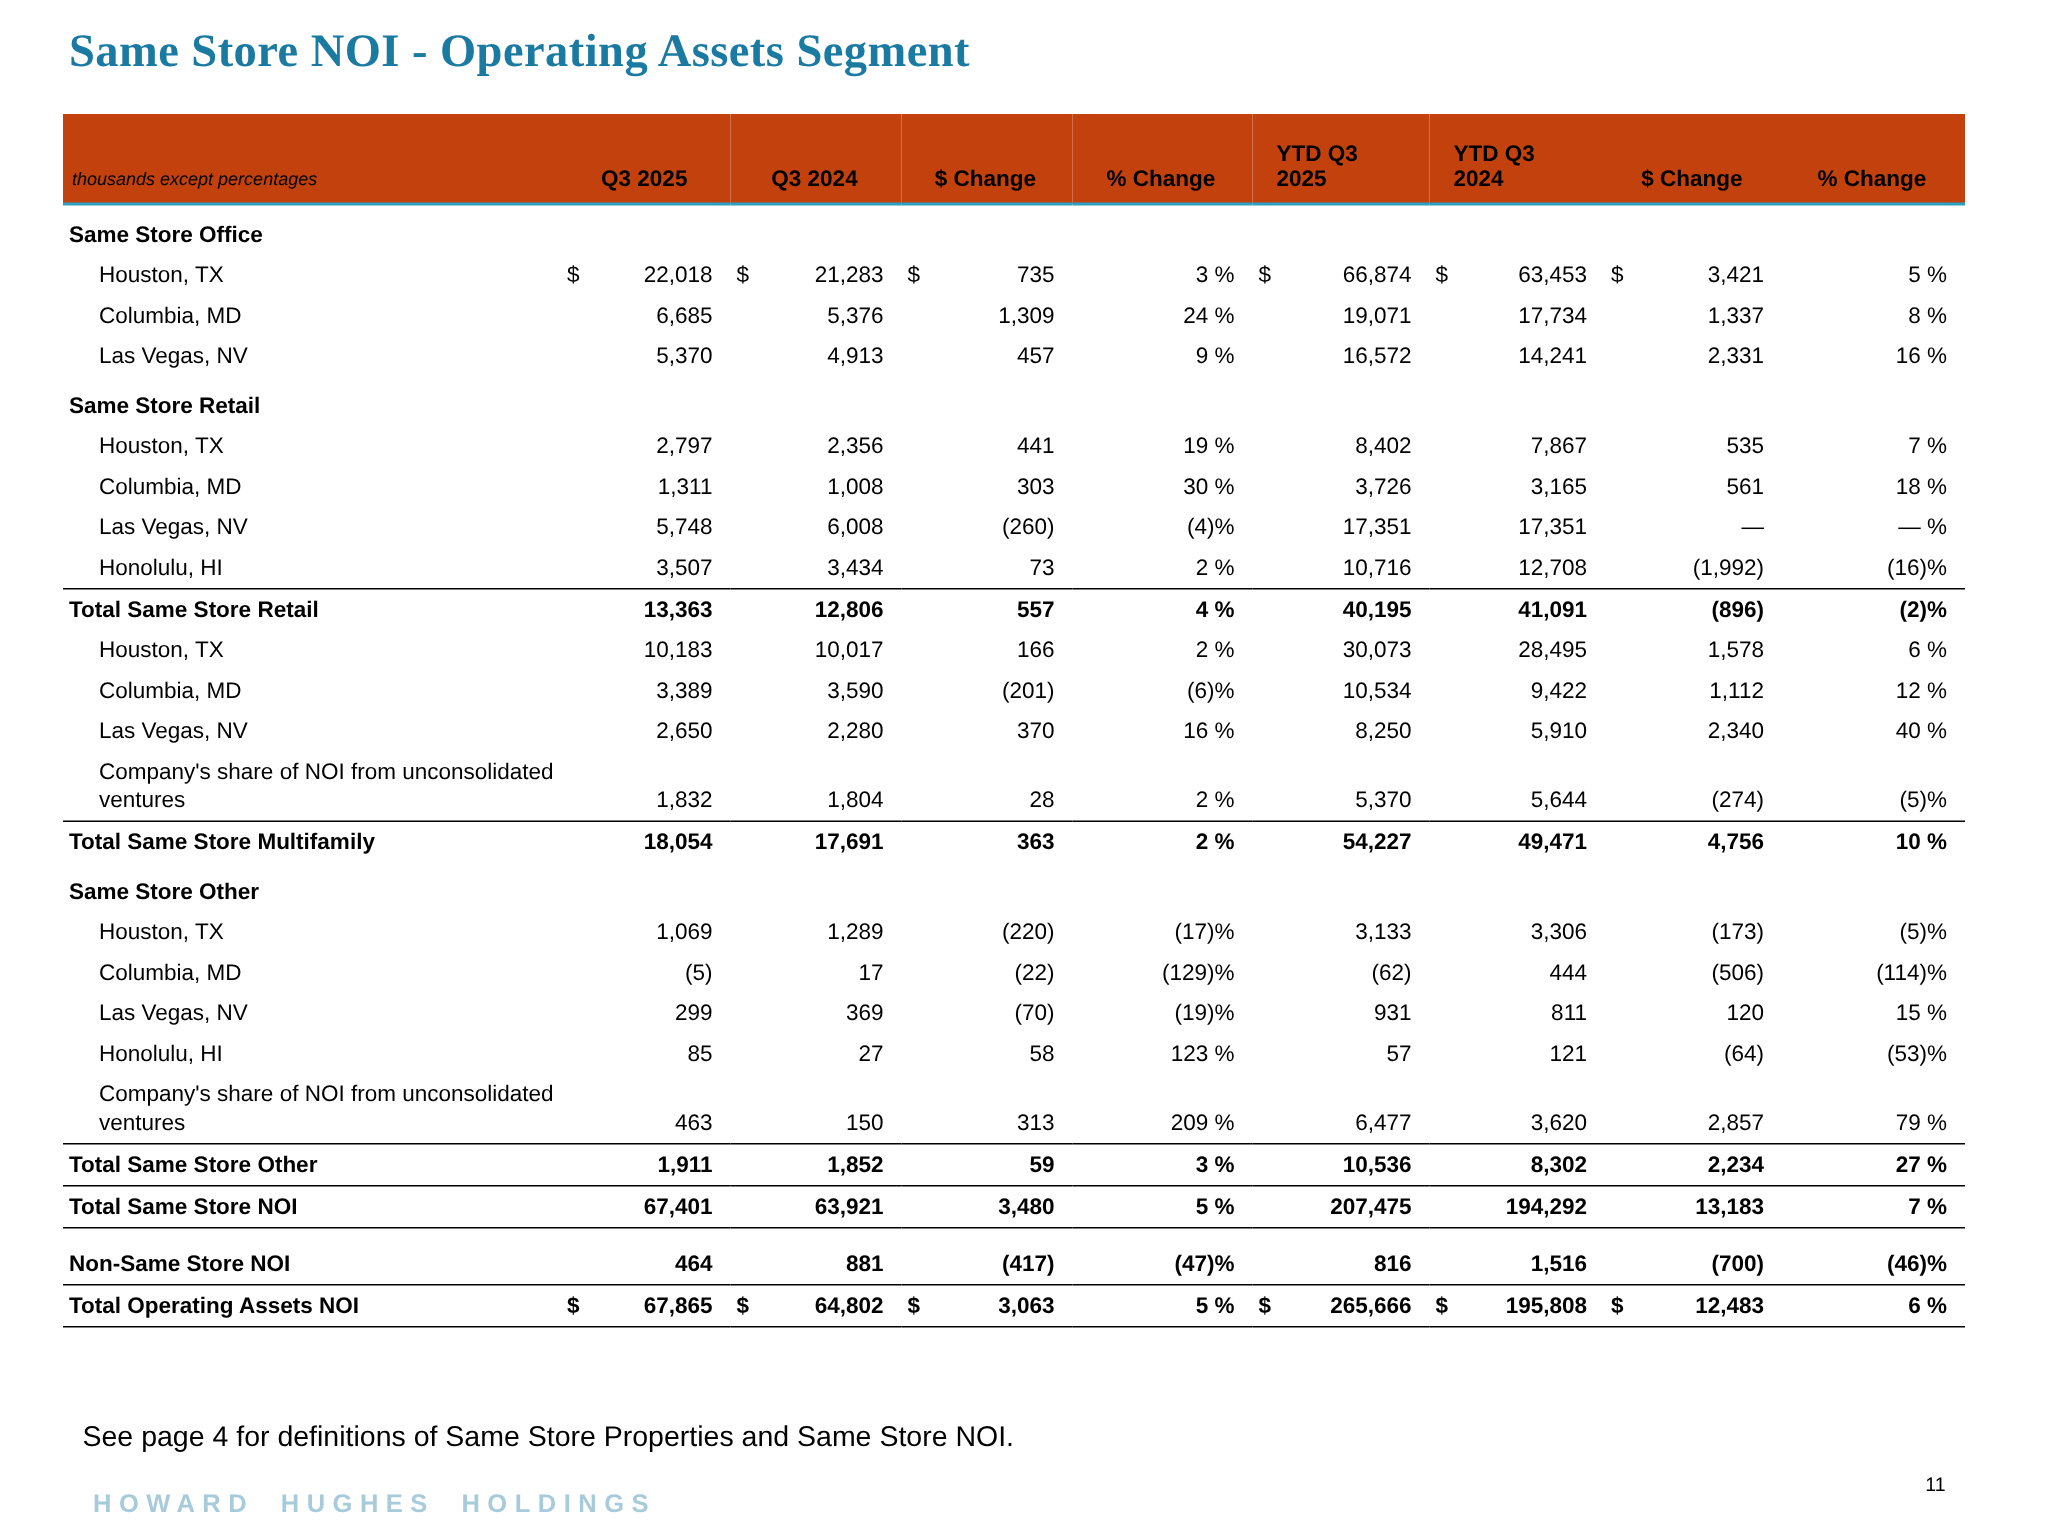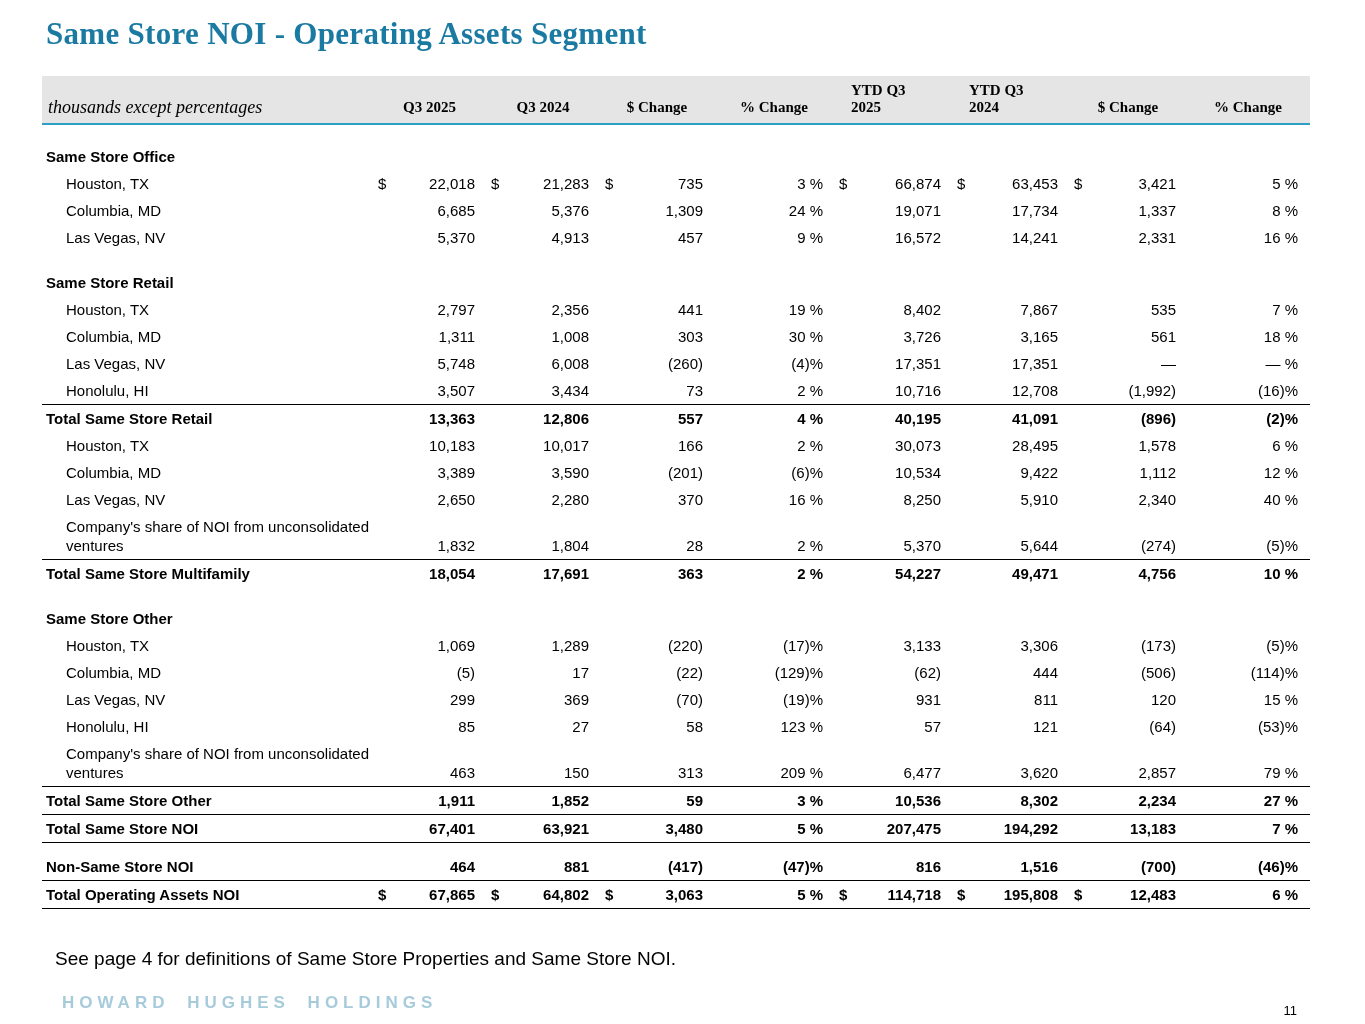--- a/index.html
+++ b/index.html
@@ -25,47 +25,46 @@
     letter-spacing: 0.3px;
   }
   .table-wrap { position: absolute; left: 42px; top: 76px; width: 1268px; }
   table {
     width: 100%;
     border-collapse: collapse;
     table-layout: fixed;
     font-size: 15px;
   }
   thead th {
-    background: #e5e5e5;
+    background: #c2410c;
     font-weight: bold;
     vertical-align: bottom;
     text-align: center;
-    padding: 6px 6px 7px 4px;
+    padding: 18px 6px 7px 4px;
     line-height: 17px;
     white-space: pre-line;
     border-bottom: 2.5px solid #2d9fc5;
-    font-family: Liberation Serif, serif;
   }
   thead th.label-h {
     text-align: left;
     font-weight: normal;
     font-style: italic;
-    font-size: 18px;
+    font-size: 12px;
     padding-left: 6px;
   }
   thead th.ytd { text-align: left; padding-left: 16px; }
   td {
     vertical-align: bottom;
     padding: 4px 2px 4px 2px;
     line-height: 19px;
   }
   td.label { text-align: left; padding-left: 4px; }
   td.num   { text-align: right; padding-right: 12px; }
   tr.data td.label { padding-left: 24px; }
-  tr.section td { font-weight: bold; padding-top: 22px; }
+  tr.section td { font-weight: bold; padding-top: 10px; }
   tr.total td { font-weight: bold; border-top: 1.5px solid #000; }
   tr.standalone td { font-weight: bold; padding-top: 14px; }
   tr.bb td { border-bottom: 1.5px solid #000; }
   .cellflex { display: flex; justify-content: space-between; align-items: flex-end; }
   .cellflex .dollar { text-align: left; padding-left: 2px; }
   .footnote {
     position: absolute;
     left: 55px; top: 948px;
     font-size: 19px;
   }
@@ -75,21 +74,20 @@
     font-size: 17px;
     font-weight: bold;
     letter-spacing: 5px;
     word-spacing: 8px;
     color: #a7cbdb;
   }
   .pagenum {
     position: absolute;
     right: 68px; top: 982px;
     font-size: 13px;
-    margin-top: 21px;
   }
 </style>
 </head>
 <body>
 
 <div class="slide">
 
   <h1 class="title">Same Store NOI - Operating Assets Segment</h1>
 
   <div class="table-wrap">
@@ -408,21 +406,21 @@
             <td class="num">
               <div class="cellflex">
                 <span class="dollar">$</span>
                 <span>3,063</span>
               </div>
             </td>
             <td class="num">5 %</td>
             <td class="num">
               <div class="cellflex">
                 <span class="dollar">$</span>
-                <span>114,718</span>
+                <span>265,666</span>
               </div>
             </td>
             <td class="num">
               <div class="cellflex">
                 <span class="dollar">$</span>
                 <span>195,808</span>
               </div>
             </td>
             <td class="num">
               <div class="cellflex">

